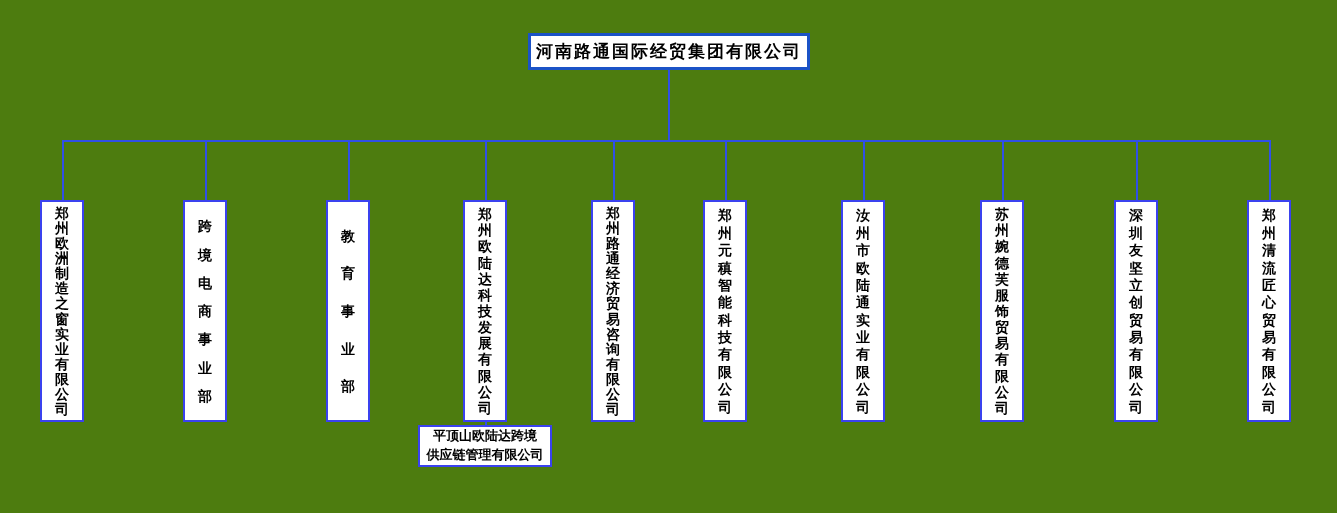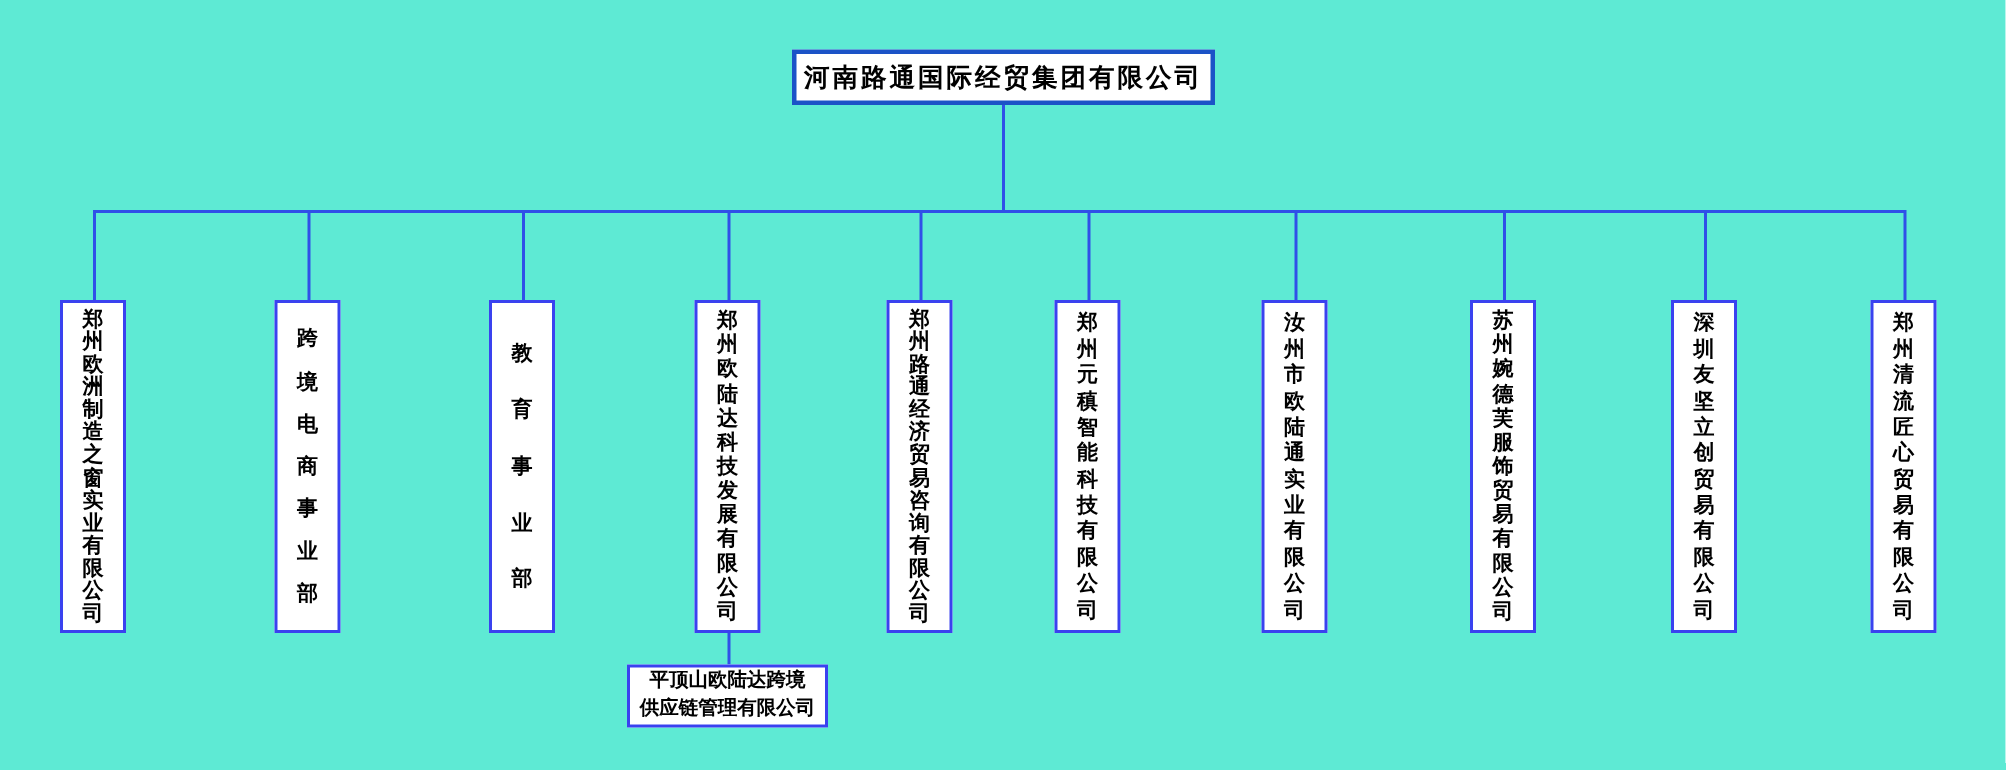--- a/index.html
+++ b/index.html
@@ -5,21 +5,21 @@
   html, body {
     margin: 0;
     padding: 0;
     background: #ffffff;
     font-family: "DejaVu Sans", "Liberation Sans", sans-serif;
   }
   .canvas {
     position: relative;
     width: 1337px;
     height: 513px;
-    background: #5eead4;
+    background: #4d7c0f;
     overflow: hidden;
   }
   
   .vline, .hline {
     position: absolute;
     background: var(--line-color, #3050e8);
   }
   .vline { width: 1.5px; }
   .hline { height: 1.5px; }
 
@@ -63,21 +63,21 @@
   }
   .child-box .vchar {
     line-height: 1;
     text-align: center;
   }
 
   
   .sub-box {
     position: absolute;
     left: 418px;
-    top: 443px;
+    top: 425px;
     width: 134px;
     height: 42px;
     border: 2px solid var(--child-border, #3a42ef);
     box-sizing: border-box;
     background: #ffffff;
     display: flex;
     align-items: center;
     justify-content: center;
     text-align: center;
     font-size: 13px;

